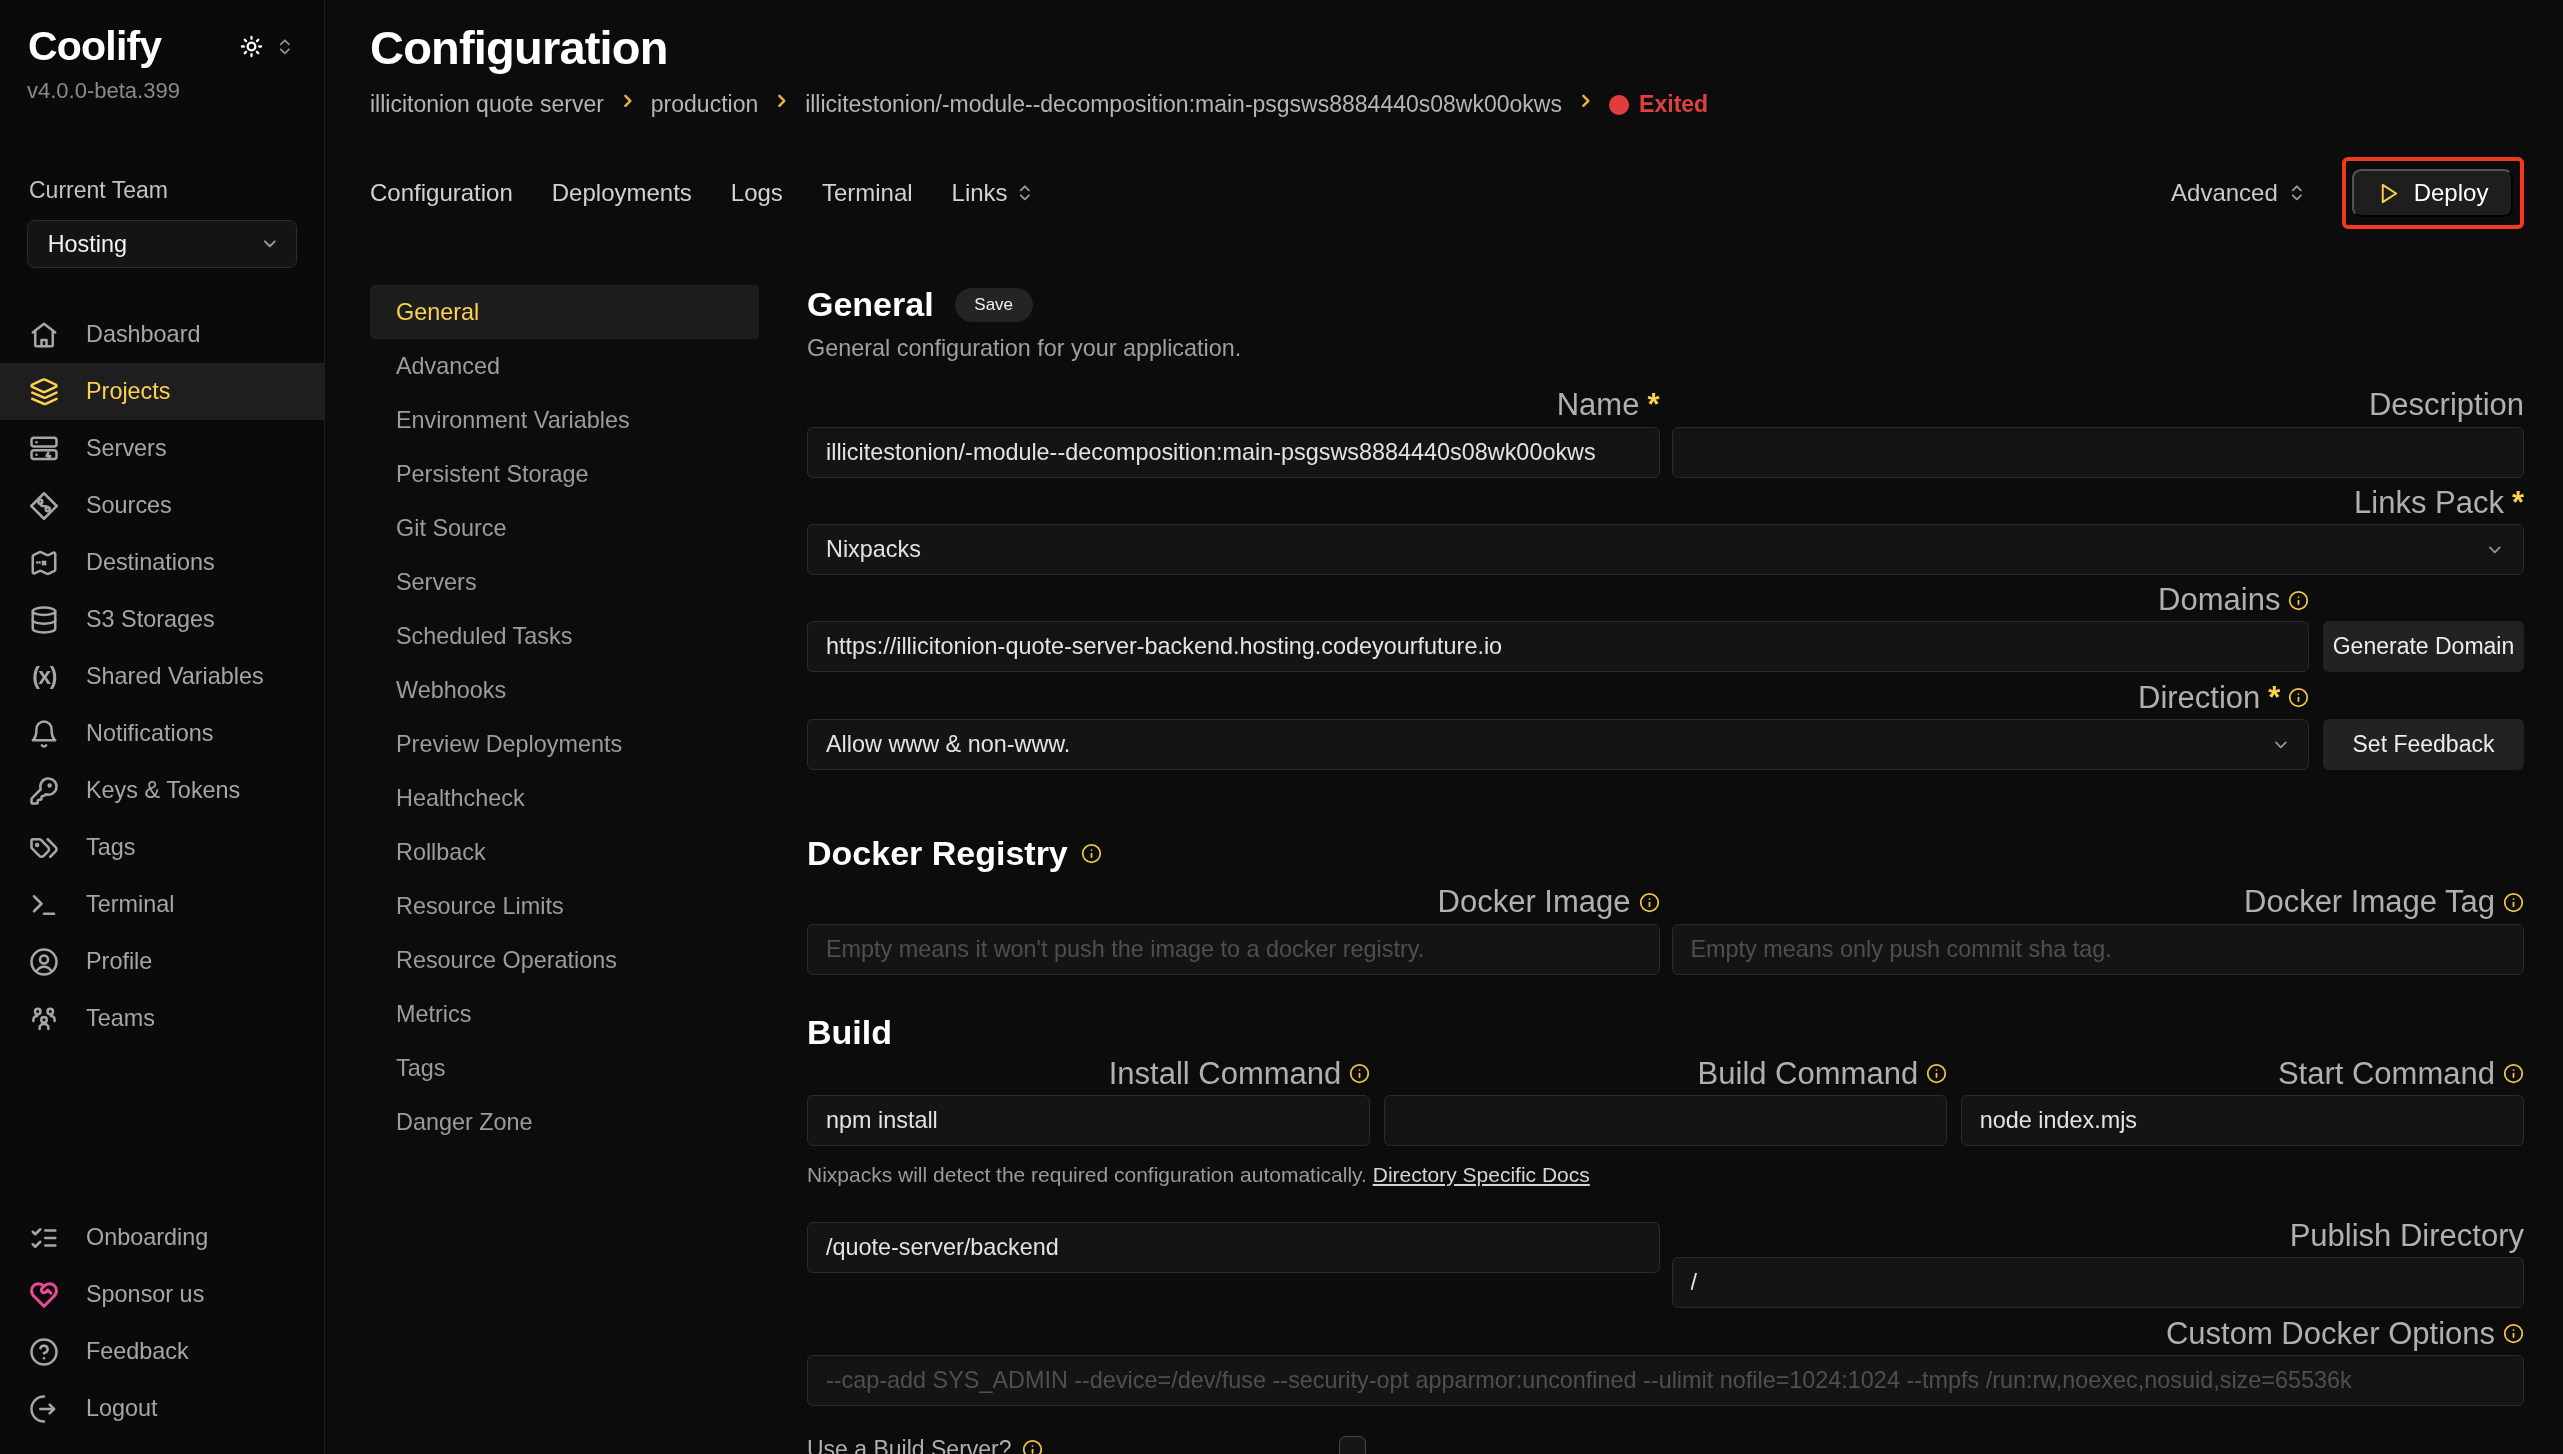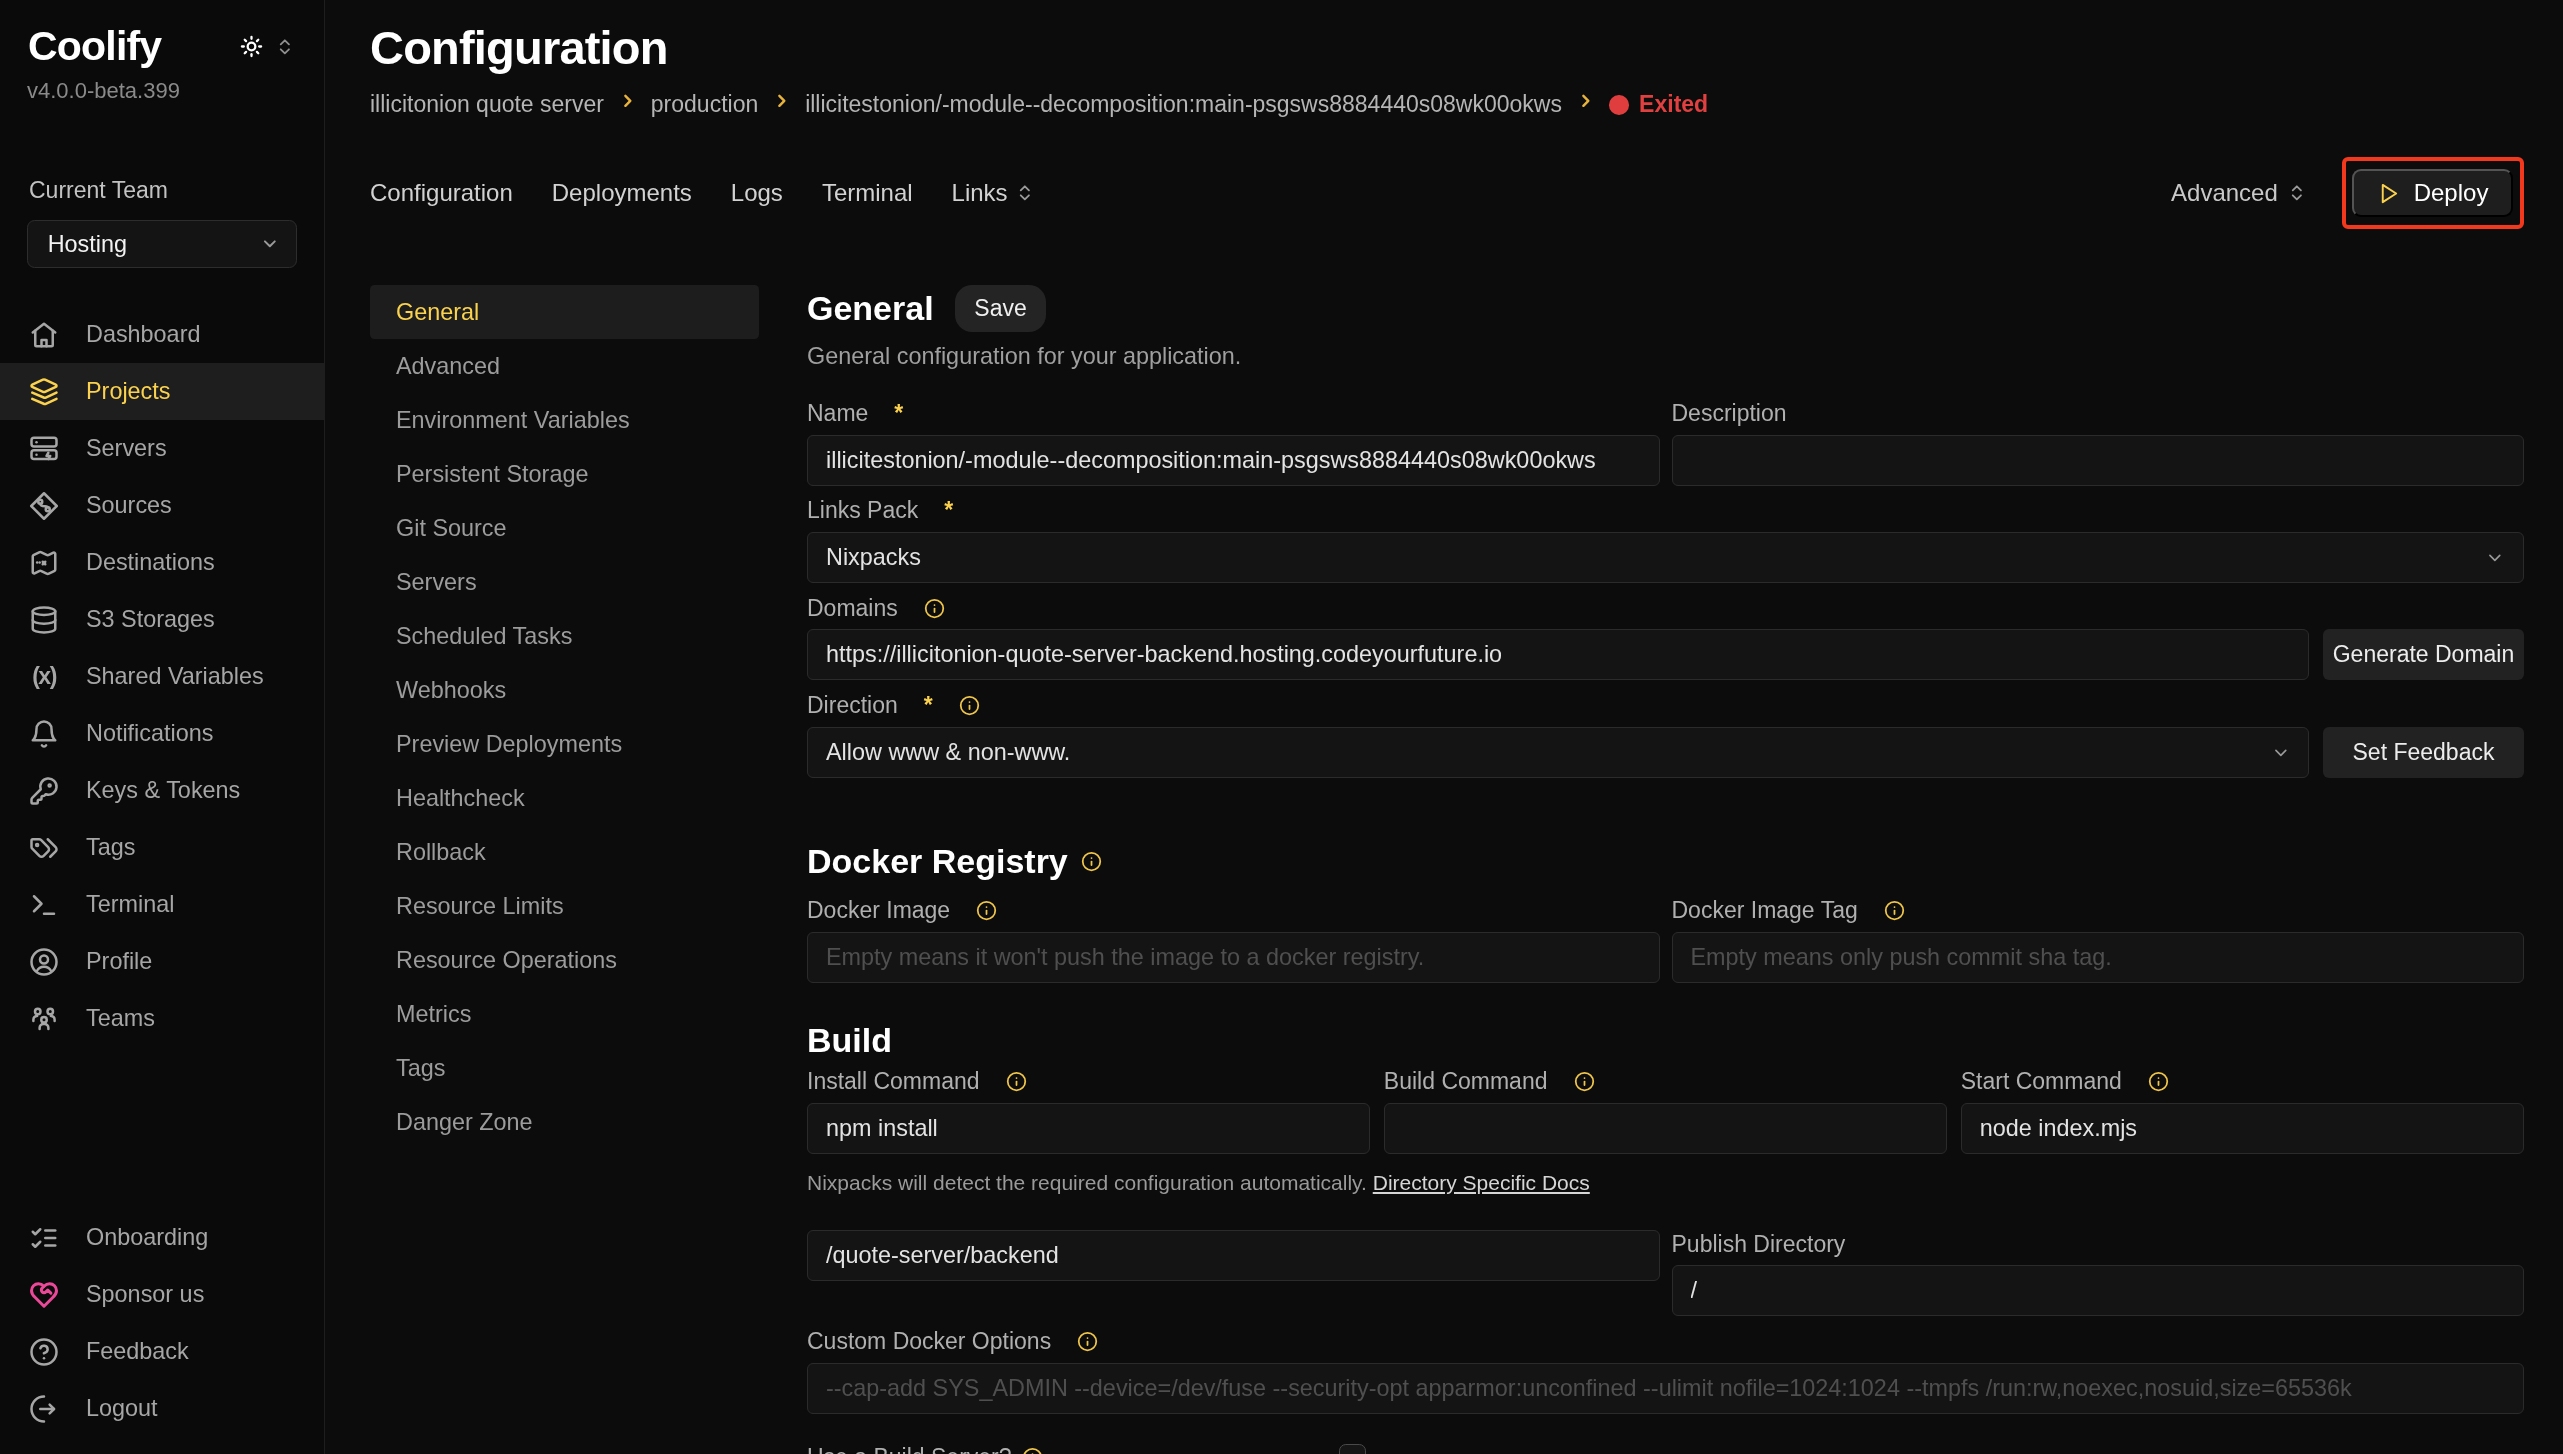--- a/index.html
+++ b/index.html
@@ -61,29 +61,29 @@
 
   .content { display:flex; margin-top:26px; flex:1; }
   .subnav { width:389px; flex-shrink:0; }
   .subnav-item { height:54px; display:flex; align-items:center; padding-left:26px; font-size:23.4px;
     color:#9c9c9c; border-radius:4.5px; cursor:pointer; }
   .subnav-item.active { background:#1d1d1d; color:#fbd24e; }
 
   .form { flex:1; margin-left:48px; }
   .sec-row { display:flex; align-items:center; gap:21px; }
   h2.sec { font-size:34px; font-weight:700; color:#ffffff; display:flex; align-items:center; gap:13.6px; }
-  .btn { background:#242424; border:none; border-radius:17px; padding:0 19.7px; height:47px;
-    font-size:23px; color:#f0f0f0; font-family:inherit; cursor:pointer; }
+  .btn { background:#242424; border:none; border-radius:17px; padding:0 19.7px; height:34px;
+    font-size:17px; color:#f0f0f0; font-family:inherit; cursor:pointer; }
   .sec-sub { margin-top:10.6px; font-size:23.4px; color:#9f9f9f; }
 
   .row { display:flex; gap:12px; margin-top:10.6px; }
   .row.three { gap:13.6px; }
   .fld { flex:1; min-width:0; display:flex; flex-direction:column; }
-  .fld-label { height:29px; display:flex; align-items:center; gap:26px; font-size:23px;
-    color:#b0b0b0; margin-bottom:6.8px; white-space:nowrap; }
+  .fld-label { height:29px; display:flex; align-items:center; gap:8px; font-size:31px;
+    color:#b0b0b0; margin-bottom:6.8px; white-space:nowrap;justify-content:flex-end; }
   .req { color:#fbd24e; font-weight:700; }
   .info { width:21px; height:21px; color:#f0c64a; }
   .control { height:51px; background:#141414; border:1.1px solid #2b2b2b; border-radius:6px;
     padding:0 18px; font-size:23.4px; color:#e3e3e3; font-family:inherit; width:100%; }
   input.control::placeholder { color:#4f4f4f; }
   .select { display:flex; align-items:center; justify-content:space-between; cursor:pointer; gap:15px; }
   .select .chev { color:#9a9a9a; }
   .select-value { overflow:hidden; text-overflow:ellipsis; white-space:nowrap; }
   .with-btn { display:flex; gap:13.6px; margin-top:10.6px; align-items:stretch; }
   .with-btn .grow { flex:1; min-width:0; display:flex; flex-direction:column; }

